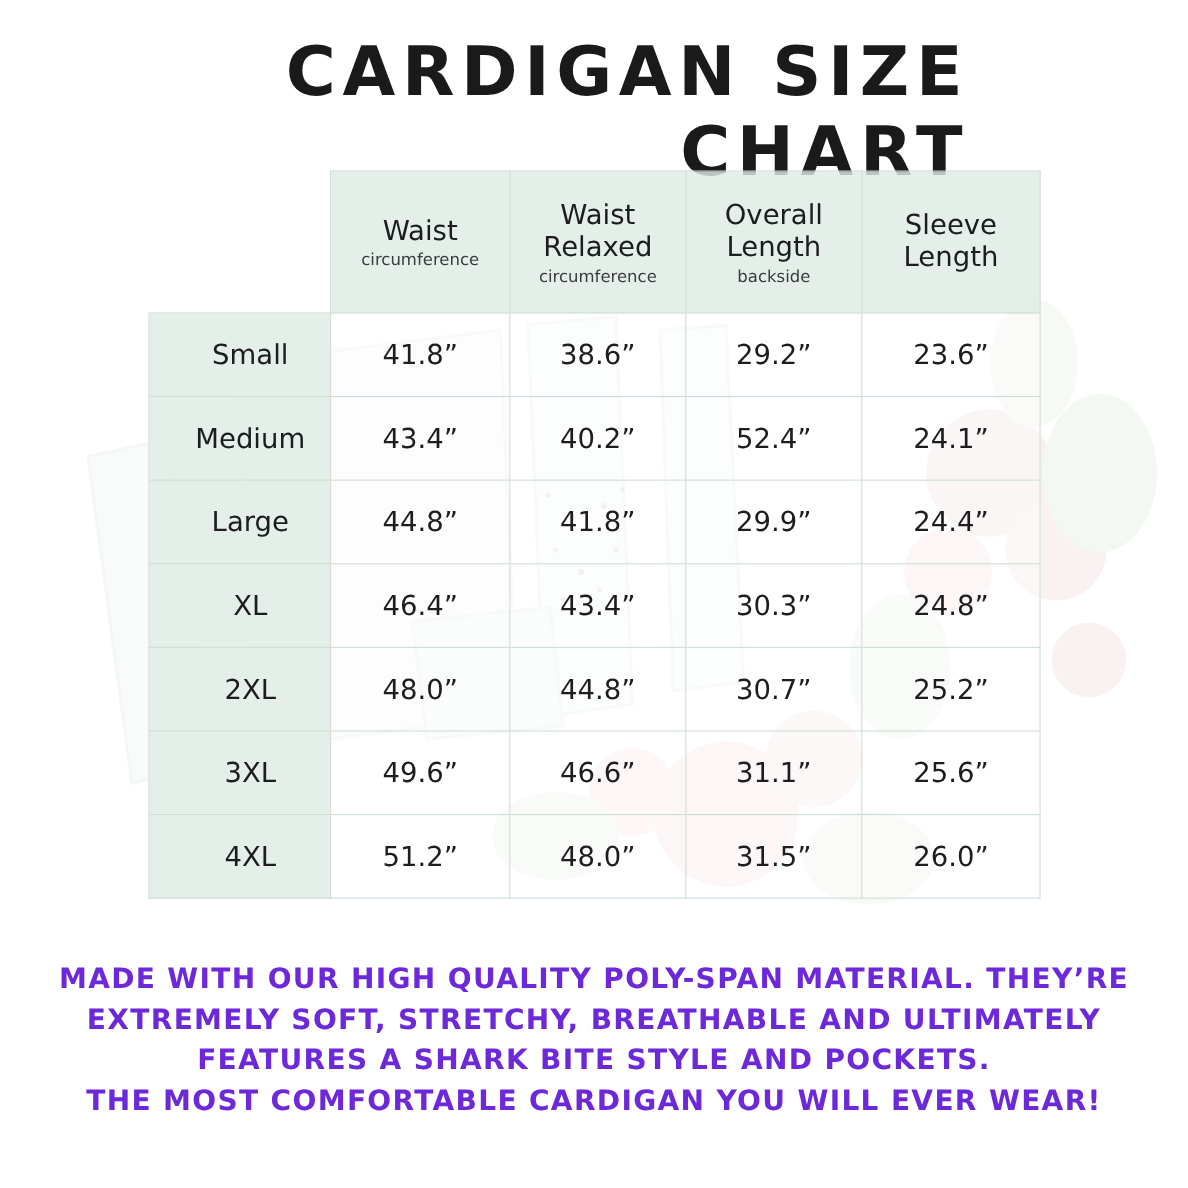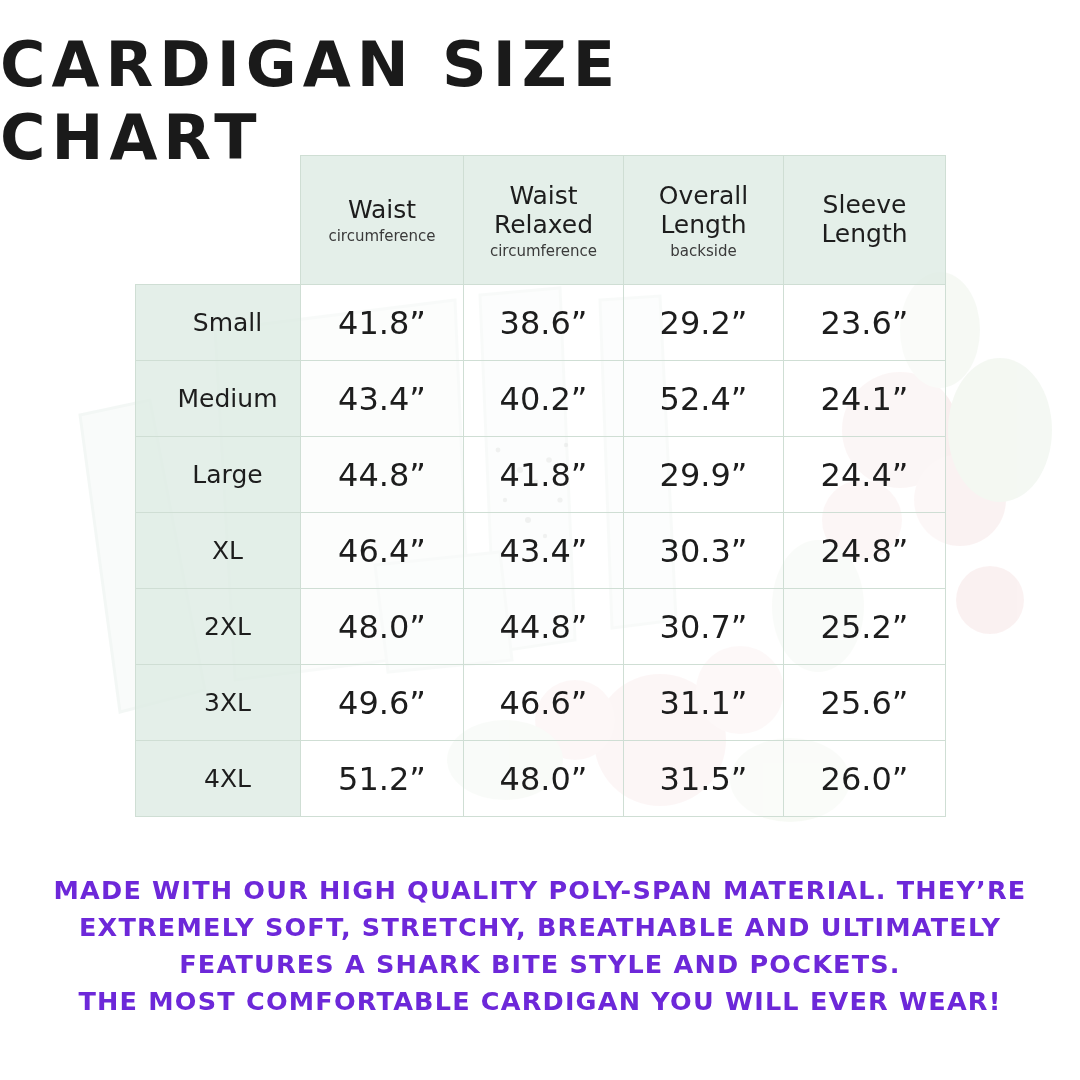--- a/index.html
+++ b/index.html
@@ -33,21 +33,21 @@
     height: 1080px;
     box-sizing: border-box;
   }
 
   
   #title {
     position: absolute;
     top: 28px;
     left: 0;
     width: 881px;
-    text-align: left;
+    text-align: right;
     font-size: 62px;
     font-weight: bold;
     letter-spacing: 6px;
     color: #1a1a1a;
     font-family: "DejaVu Sans", sans-serif;
   }
 
   
   #chart-wrap {
     position: absolute;
@@ -100,21 +100,21 @@
 
   tbody tr { height: 76px; }
   tbody td.size-label {
     background: rgba(222, 235, 228, 0.82);
     font-size: 25px;
     color: #1d1d1d;
     padding-left: 20px;
   }
   tbody td.val {
     background: rgba(255, 255, 255, 0.42);
-    font-size: 32px;
+    font-size: 25px;
     color: #1d1d1d;
   }
 
   
   #note {
     position: absolute;
     left: 50px;
     top: 872px;
     width: 980px;
     text-align: center;

